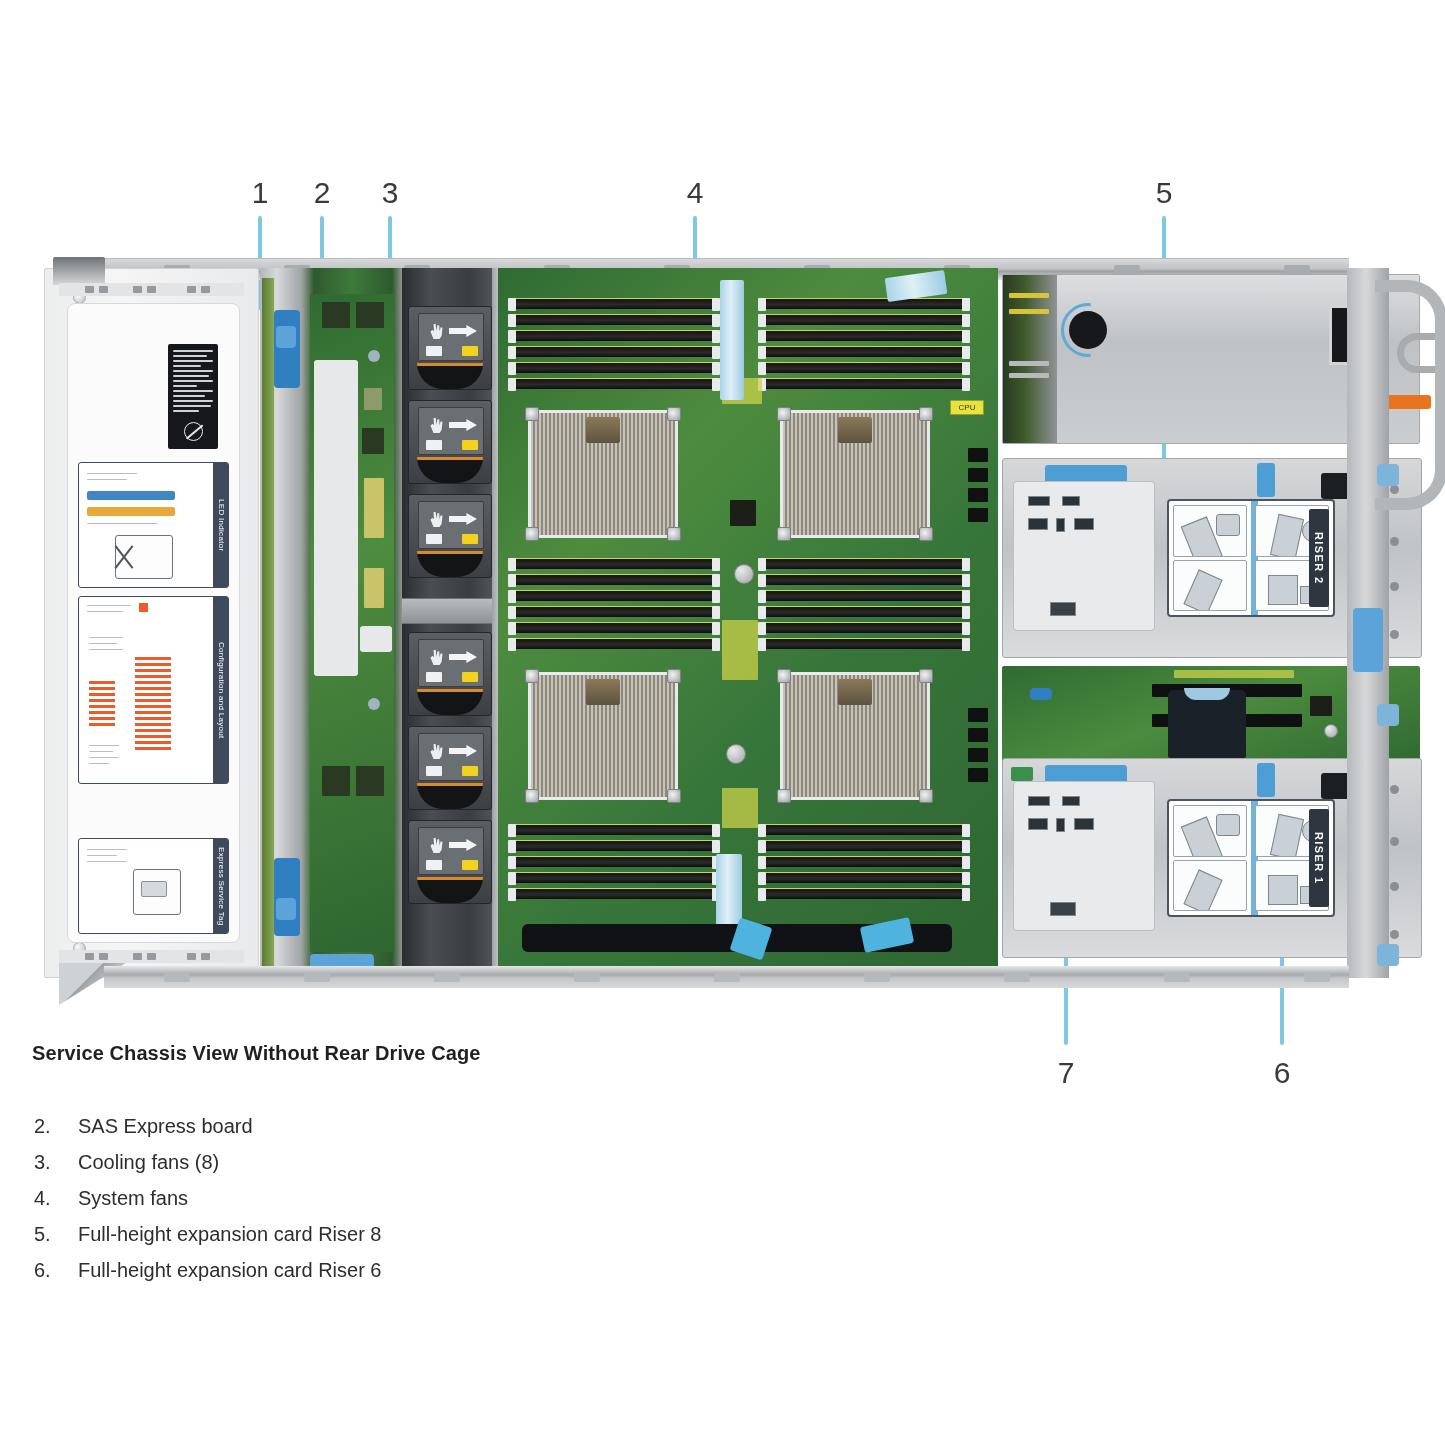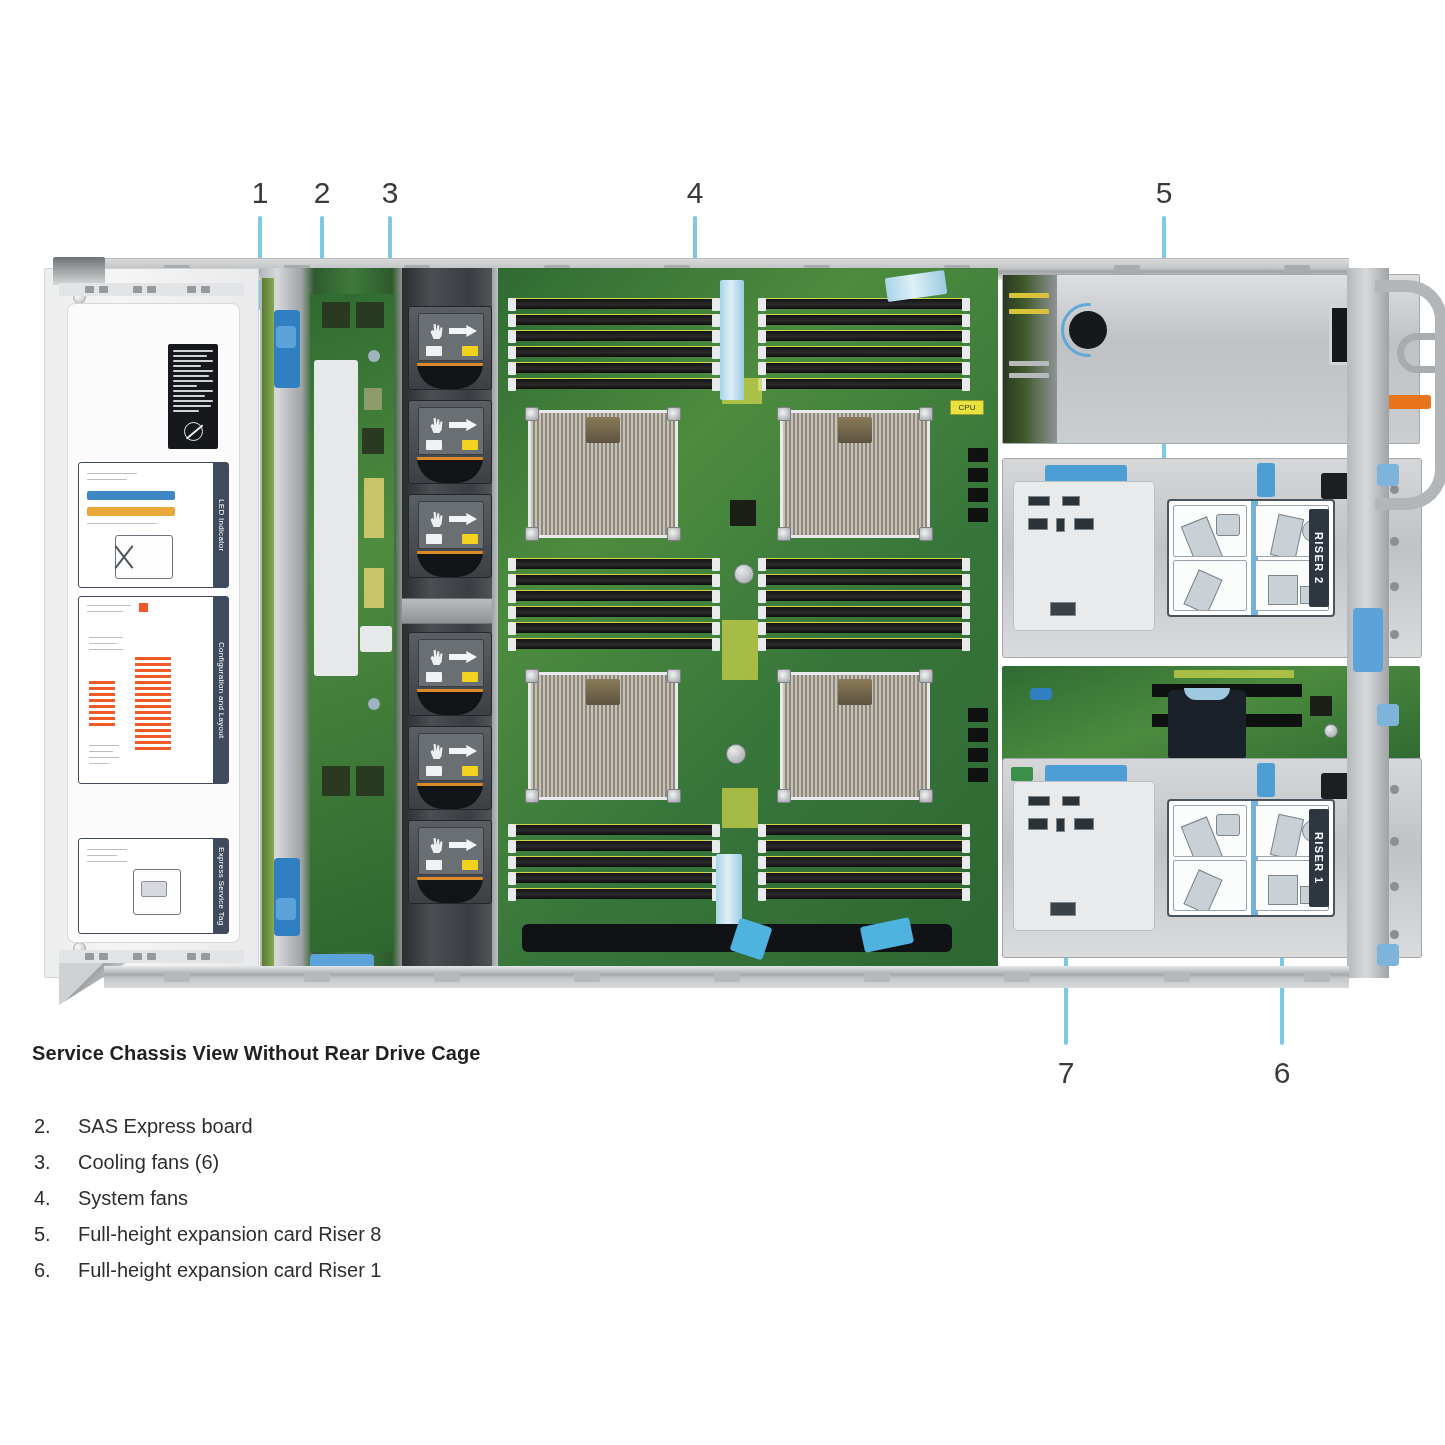--- a/index.html
+++ b/index.html
@@ -971,27 +971,27 @@
 
 <div id="caption">Service Chassis View Without Rear Drive Cage</div>
 
 <div id="legend">
   <div class="legend-row">
     <span class="legend-num">2.</span>
     <span class="legend-txt">SAS Express board</span>
   </div>
   <div class="legend-row">
     <span class="legend-num">3.</span>
-    <span class="legend-txt">Cooling fans (6)</span>
+    <span class="legend-txt">Cooling fans (8)</span>
   </div>
   <div class="legend-row">
     <span class="legend-num">4.</span>
     <span class="legend-txt">System fans</span>
   </div>
   <div class="legend-row">
     <span class="legend-num">5.</span>
     <span class="legend-txt">Full-height expansion card Riser 8</span>
   </div>
   <div class="legend-row">
     <span class="legend-num">6.</span>
-    <span class="legend-txt">Full-height expansion card Riser 1</span>
+    <span class="legend-txt">Full-height expansion card Riser 6</span>
   </div>
 </div>
 
 </body></html>

